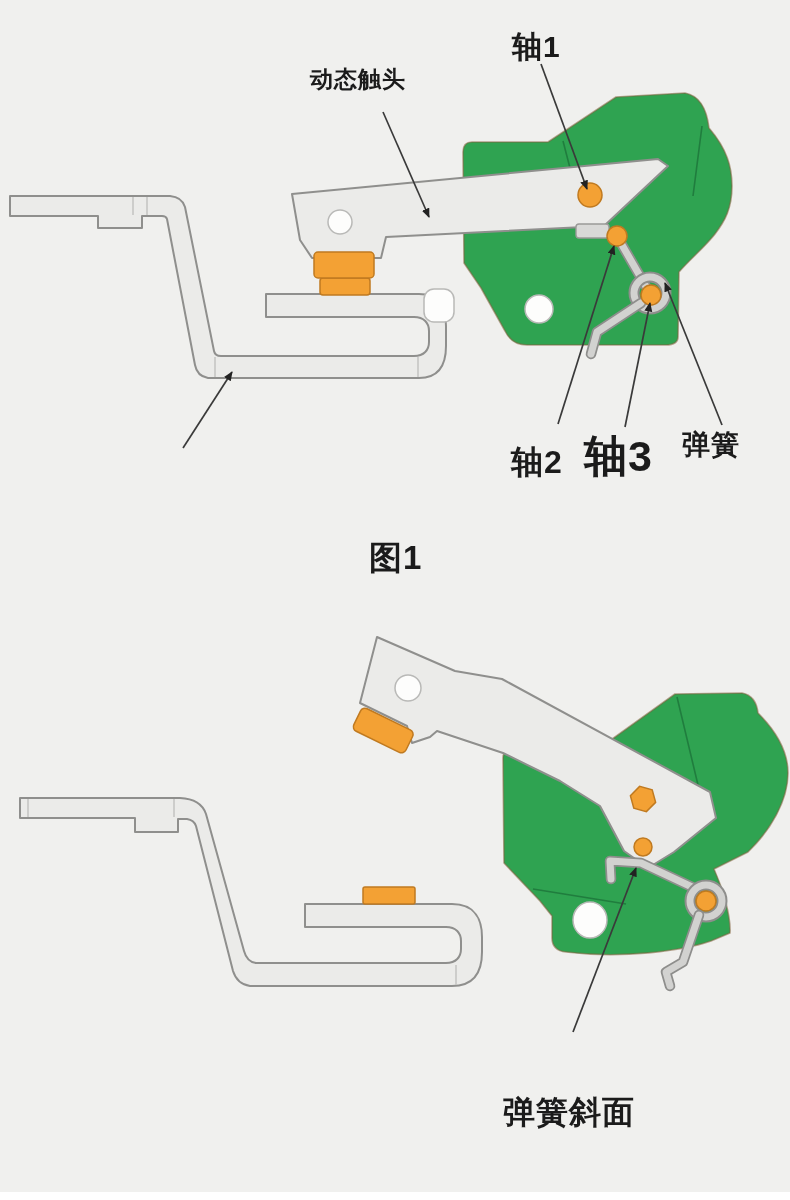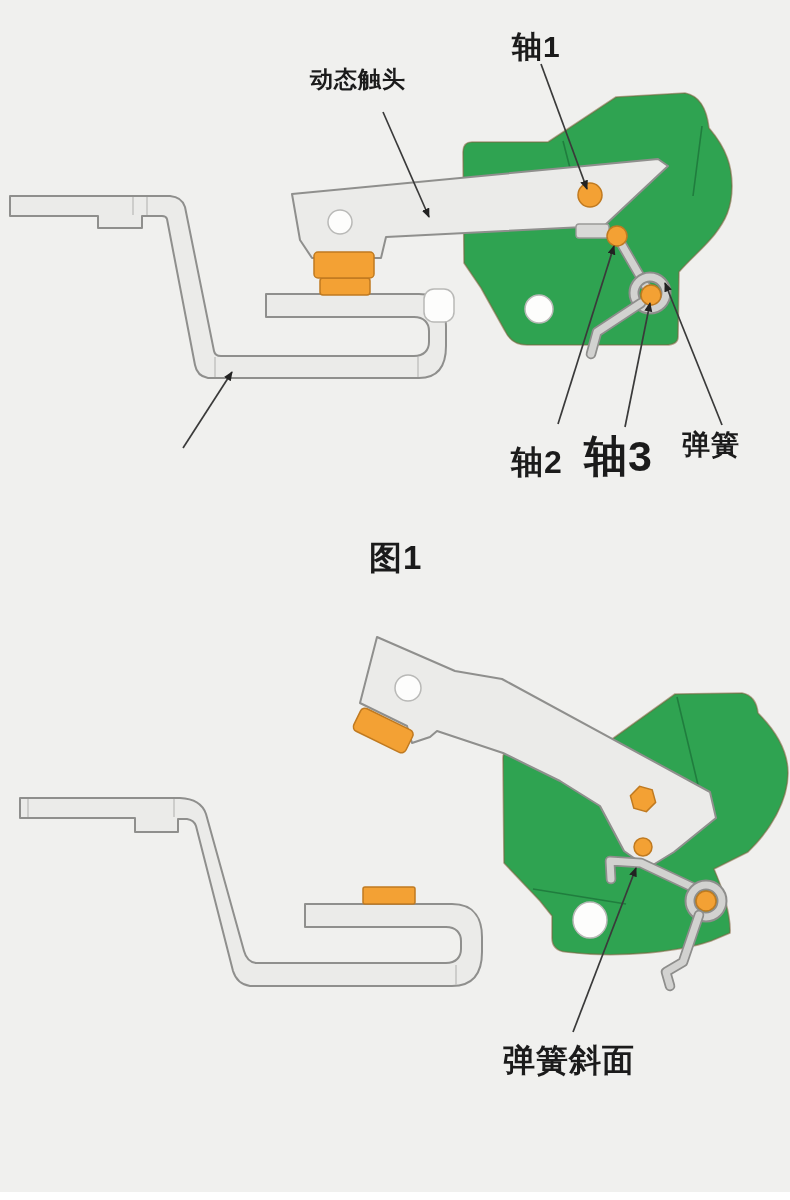--- a/index.html
+++ b/index.html
@@ -126,15 +126,15 @@
   <rect class="whitestrip" x="0" y="1192" width="790" height="8"></rect>
 </svg>
 
 <div class="label" style="left:310px;top:68px;font-size:23px;">动态触头</div>
 <div class="label" style="left:512px;top:32px;font-size:30px;text-align:right;">轴1</div>
 <div class="label" style="left:511px;top:434px;font-size:32px;margin-top:12px;">轴2</div>
 <div class="label" style="left:584px;top:435px;font-size:43px;">轴3</div>
 <div class="label" style="left:682px;top:431px;font-size:28px;">弹簧</div>
 <div class="label" style="left:369px;top:541px;font-size:33px;">图1</div>
 
-<div class="label" style="left:503px;top:1044px;font-size:32px;text-align:right;">弹簧斜面</div>
+<div class="label" style="left:503px;top:1096px;font-size:32px;text-align:right;">弹簧斜面</div>
 
 </div>
 
 </body></html>

